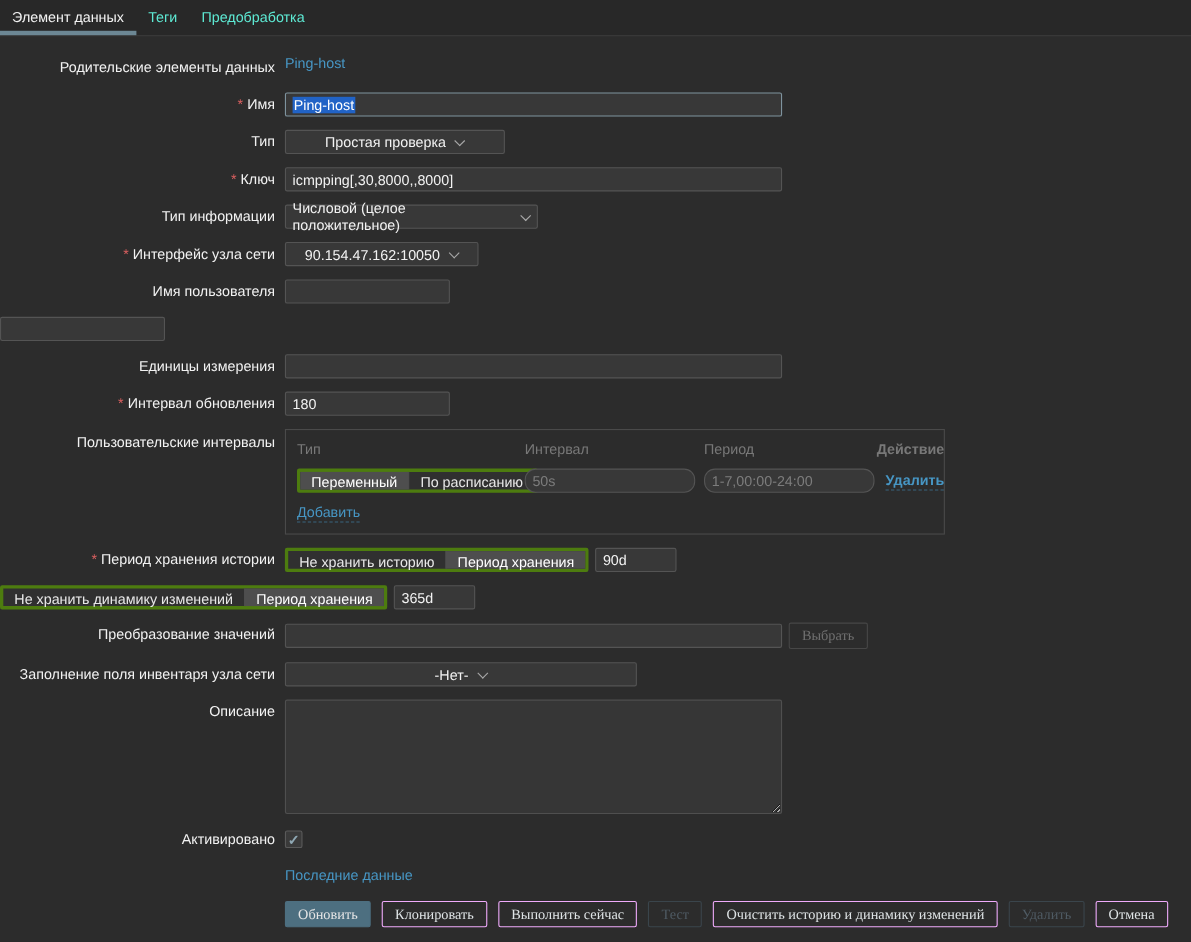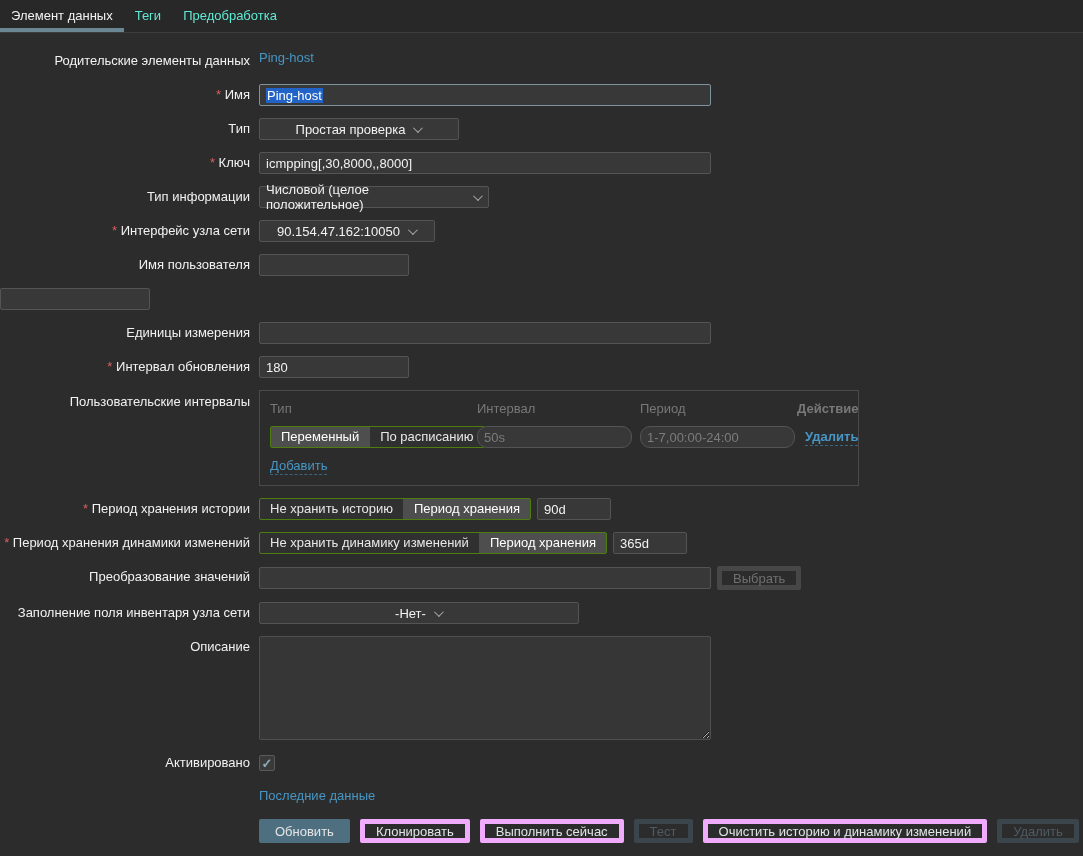--- a/index.html
+++ b/index.html
@@ -35,40 +35,40 @@
   .w-xl { width:452px; } .w-sm { width:150px; } .w-hist { width:74px; }
   
   .select {
     height:22px; background:#383838; border:1px solid #545454; border-radius:2px;
     display:flex; align-items:center; justify-content:center;
     padding:0 8px 0 6px; cursor:pointer;
   }
   .chev { width:7px; height:7px; border-right:1.5px solid #a8a8a8; border-bottom:1.5px solid #a8a8a8;
     transform:rotate(45deg) translateY(-2px); flex:none; margin-left:8px; }
   
-  .seg { display:inline-flex; border:1px solid #4d7c0f; border-radius:2px; background:#303030; height:22px; }
+  .seg { display:inline-flex; border:3px solid #4d7c0f; border-radius:2px; background:#303030; height:22px; }
   .seg .opt { padding:0 10px; line-height:20px; color:#e8e8e8; cursor:pointer; white-space:nowrap; }
   .seg .opt + .opt { border-left:1px solid #4f4f4f; }
   .seg .opt.on { background:#4e4e4e; color:#fff; }
   
   .link { color:#4796c4; cursor:pointer; text-decoration:none; }
   .link.dashed { border-bottom:1px dashed rgba(71,150,196,.55); padding-bottom:1px; }
   
   .intervals { width:600px; border:1px solid #4a4a4a; padding:7px 10px 12px; }
   .int-grid { display:grid; grid-template-columns:207px 163px 157px 1fr; align-items:center; }
   .int-grid .hdr { color:#787878; line-height:22px; padding-bottom:6px; }
   .int-grid .hdr.right, .int-grid .cell.right { text-align:left;font-weight:bold; }
   .int-grid .cell { display:flex; align-items:center; }
   .int-inp { width:155px;border-radius:10px; }
   .add-row { margin-top:10px; }
   
   .btn {
     height:24px; padding:0 11px; border-radius:2px; font-size:13px; cursor:pointer;
-    font-family:Liberation Sans, sans-serif; display:inline-flex; align-items:center;
-    background:transparent; border:5px solid #f0abfc; color:#dfe4e6; white-space:nowrap;
+    font-family:Liberation Serif, serif; display:inline-flex; align-items:center;
+    background:transparent; border:1px solid #f0abfc; color:#dfe4e6; white-space:nowrap;
   }
   .btn.primary { background:#4d6f80; border-color:#4d6f80; color:#e5e5e5; }
   .btn.disabled { border-color:#3a454c; color:#4f5b64; cursor:default; }
   .btn.muted { border-color:#474747; color:#707070; }
   
   textarea.desc {
     width:452px; height:104px; background:#363636; border:1px solid #4f4f4f; border-radius:2px;
     color:#f2f2f2; font-family:"Liberation Sans", sans-serif; font-size:13px; padding:4px 6px;
     resize:both; outline:none;
   }
@@ -211,21 +211,20 @@
     <div class="ctl">
       <div class="seg">
         <div class="opt">Не хранить историю</div>
         <div class="opt on">Период хранения</div>
       </div>
       <input class="inp w-hist" value="90d" style="">
     </div>
   </div>
 
   <div class="row">
-    <div class="lbl req">Период хранения динамики изменений</div>
     <div class="ctl">
       <div class="seg">
         <div class="opt">Не хранить динамику изменений</div>
         <div class="opt on">Период хранения</div>
       </div>
       <input class="inp w-hist" value="365d" style="">
     </div>
   </div>
 
   <div class="row">

